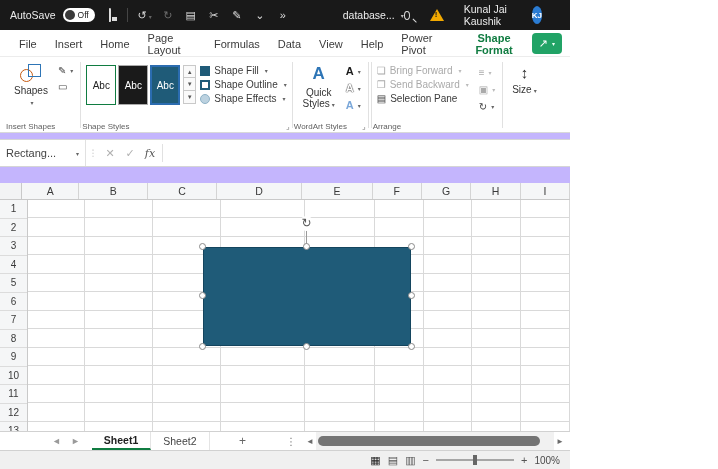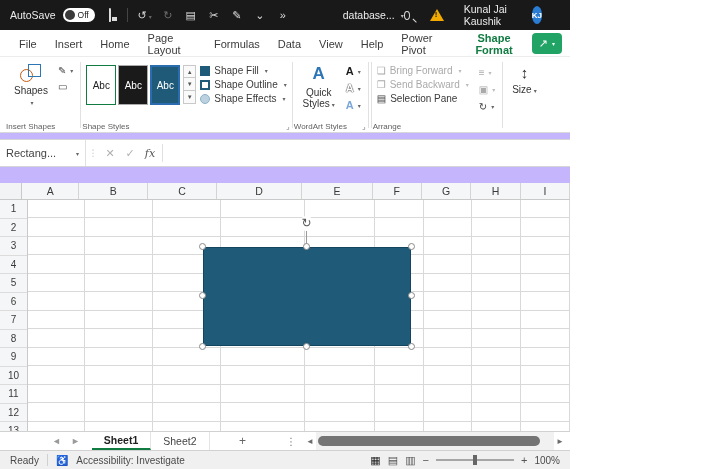--- a/index.html
+++ b/index.html
@@ -432,26 +432,20 @@
         <span class="harr">◄</span>
         <div class="htrack">
           <div class="hthumb"></div>
         </div>
         <span class="harr">►</span>
       </div>
     </div>
   </div>
 
   <div class="statusbar">
-    <div class="sb-left">
-      <span>Ready</span>
-      <span class="sb-sep"></span>
-      <span>♿</span>
-      <span>Accessibility: Investigate</span>
-    </div>
     <div class="sb-right">
       <span class="viewic active">▦</span>
       <span class="viewic">▤</span>
       <span class="viewic">▥</span>
       <span class="zoomsign">−</span>
       <div class="zoomtrack">
         <div class="zoomthumb"></div>
       </div>
       <span class="zoomsign">+</span>
       <span>100%</span>

